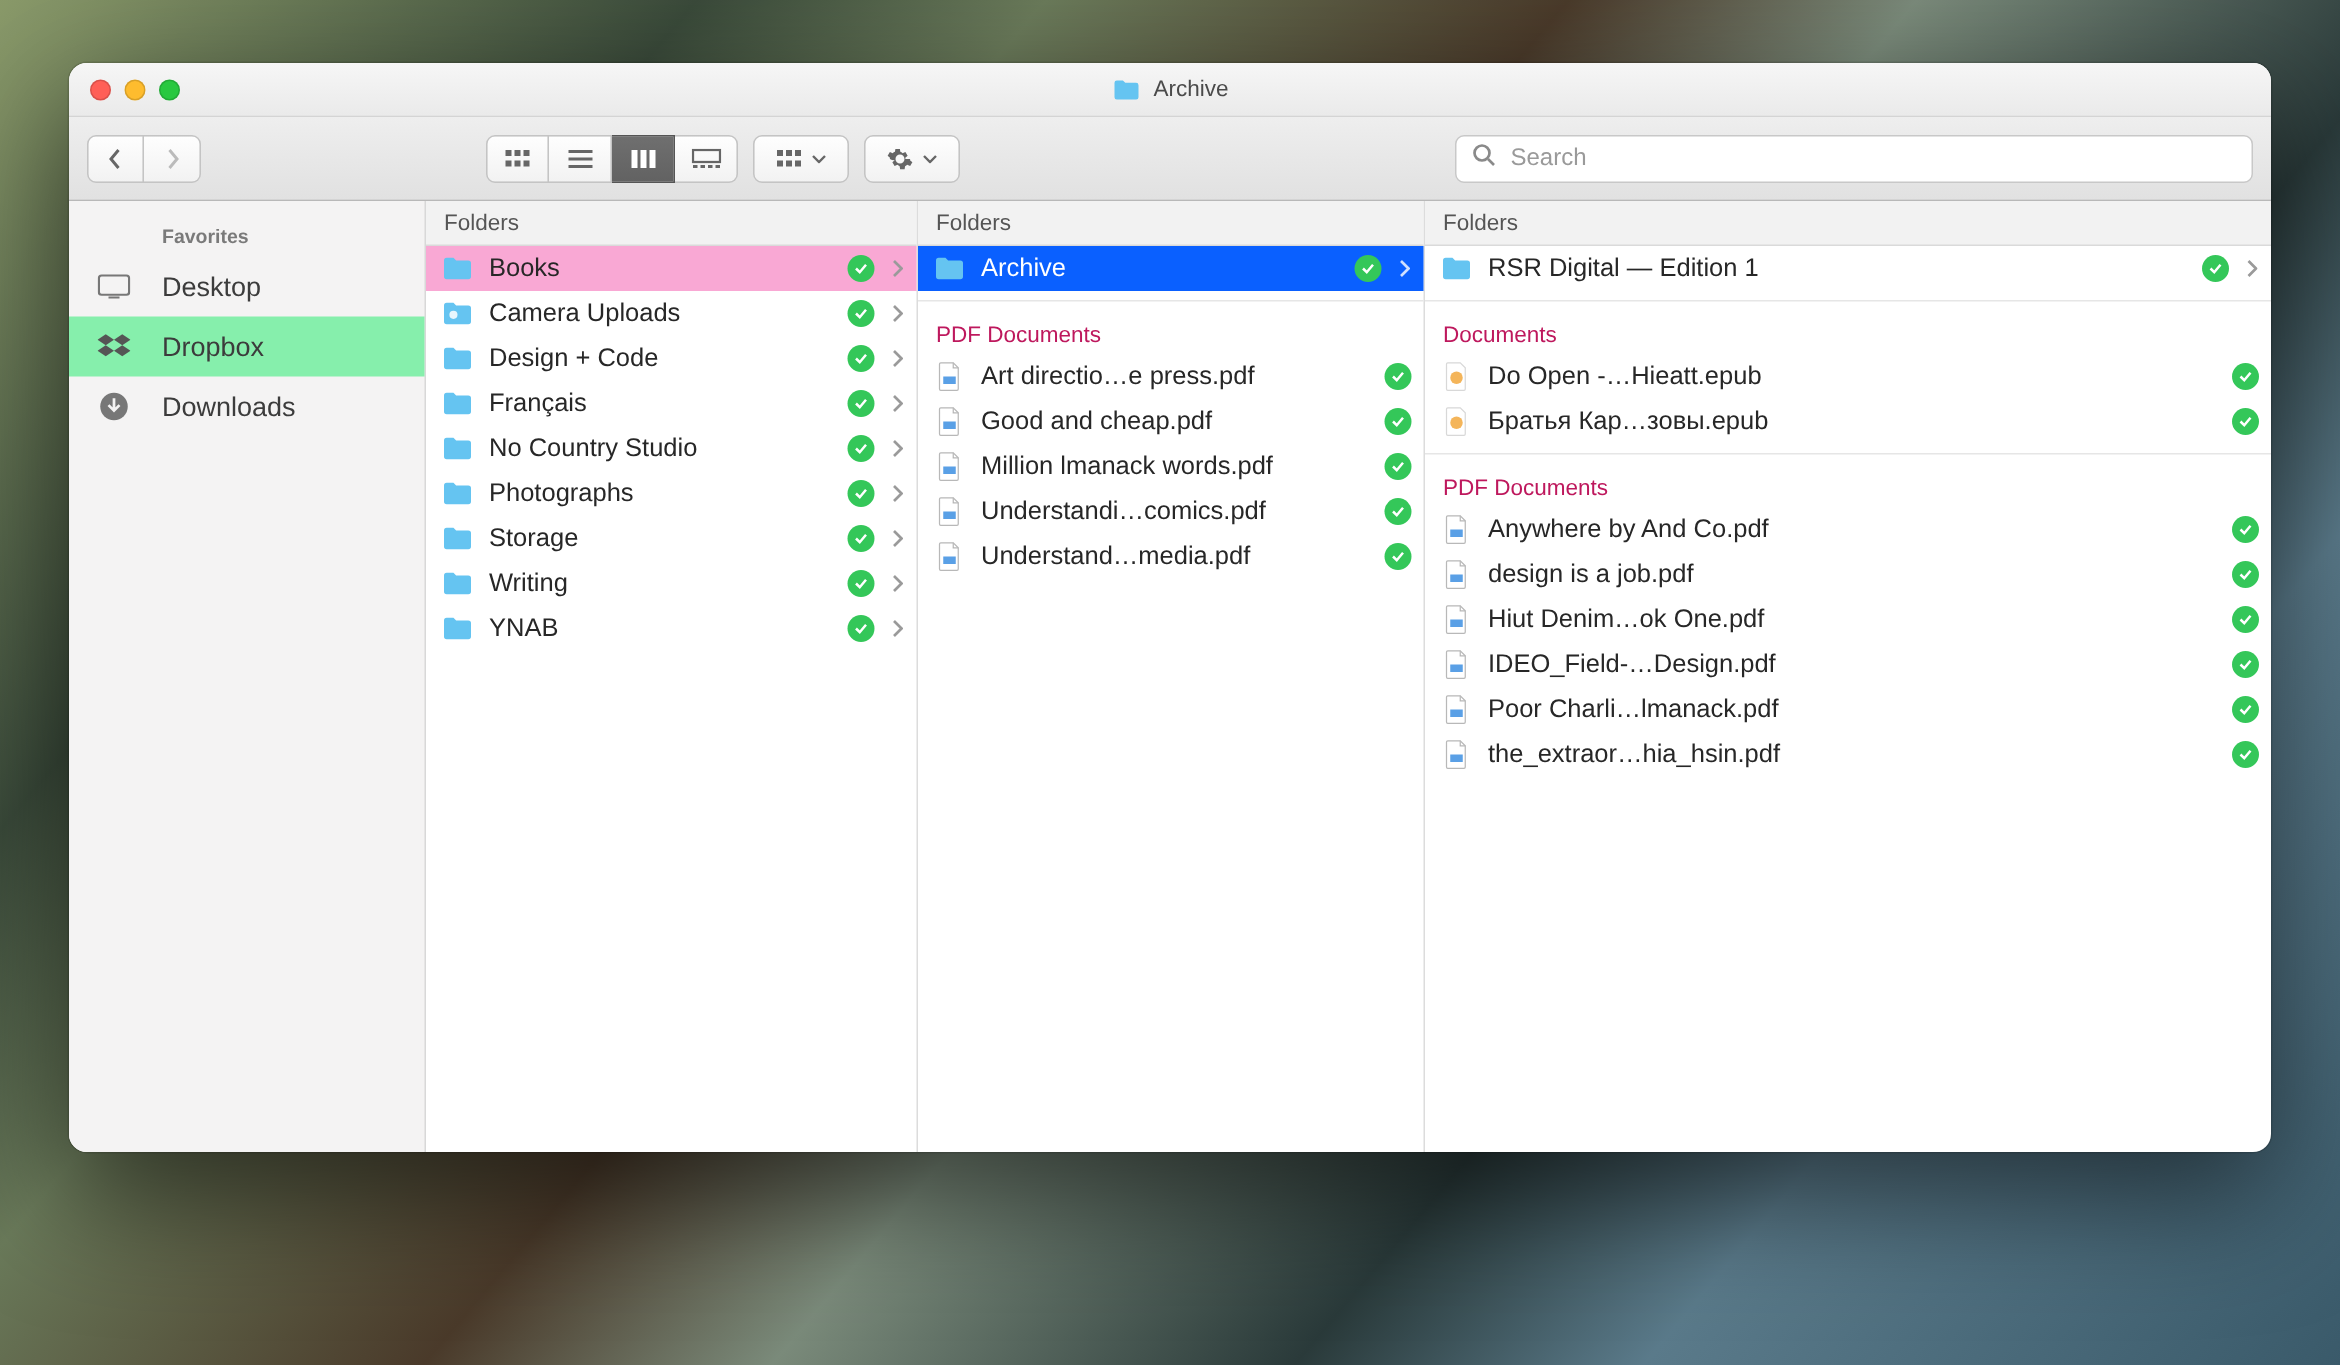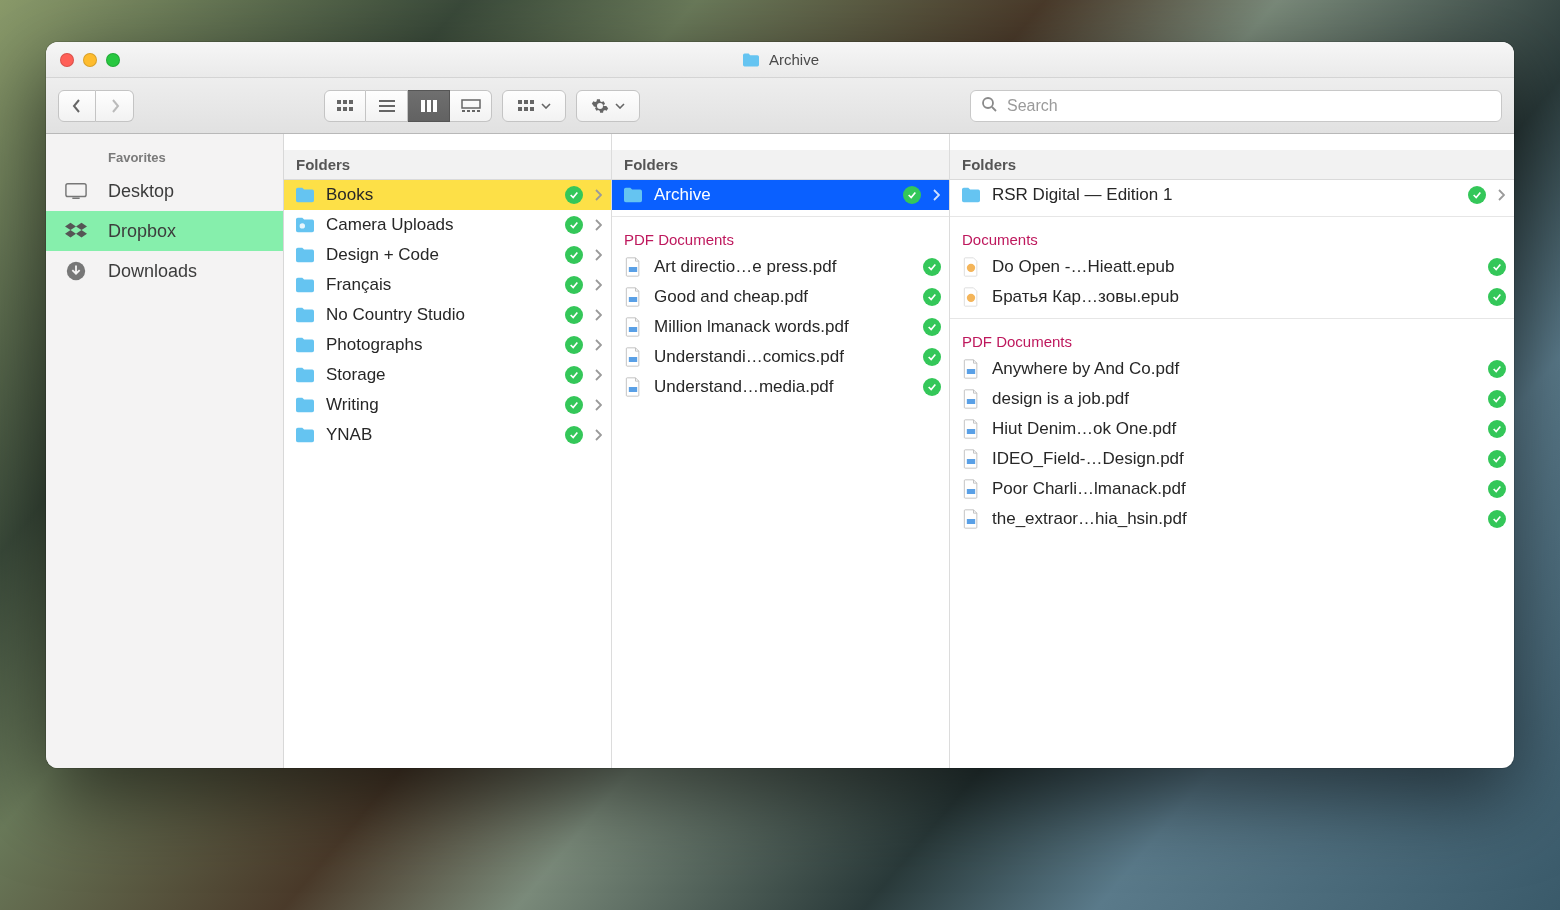--- a/index.html
+++ b/index.html
@@ -104,41 +104,41 @@
   }
   .col:last-child{ border-right:none; }
   .col.c1{ width:328px; }
   .col.c2{ width:338px; }
   .col.c3{ flex:1; }
 
   .col-header{
     height:30px;
     background:#f2f2f2;
     border-bottom:1px solid #dadada;
-    font-size:15px; font-weight:700; color:#555;
-    display:flex; align-items:center; padding:0 12px;margin-top:16px;
+    font-size:15px; font-weight:400; color:#555;
+    display:flex; align-items:center; padding:0 12px;
   }
   .group-label{
     font-size:15px; color:#be185d; font-weight:500;
     padding:8px 12px 4px 12px;
   }
   .group-sep{
     height:1px; background:#e6e6e6; margin:6px 0;
   }
 
   .row {
     height:30px;
     display:flex; align-items:center;
     padding:0 8px 0 10px;
     gap:10px;
     font-size:17px; color:#272727;
     cursor:default;
     white-space:nowrap;
   }
-  .row.selA { background:#fde047; }
+  .row.selA { background:#f9a8d4; }
   .row.selBlue { background:#0a60ff; color:#fff; }
   .row .name { flex:1; min-width:0; overflow:hidden; text-overflow:ellipsis; }
   .row .chev { width:10px; display:flex; justify-content:center; color:#9a9a9a; }
   .row.selBlue .chev { color:#cfe0ff; }
 
   .ficon { width:22px; height:18px; display:flex; align-items:center; justify-content:center; flex-shrink:0; }
 
   .sync { width:18px; height:18px; border-radius:50%; background:#34c759; display:flex; align-items:center; justify-content:center; flex-shrink:0; }
   .sync svg { display:block; }
 

